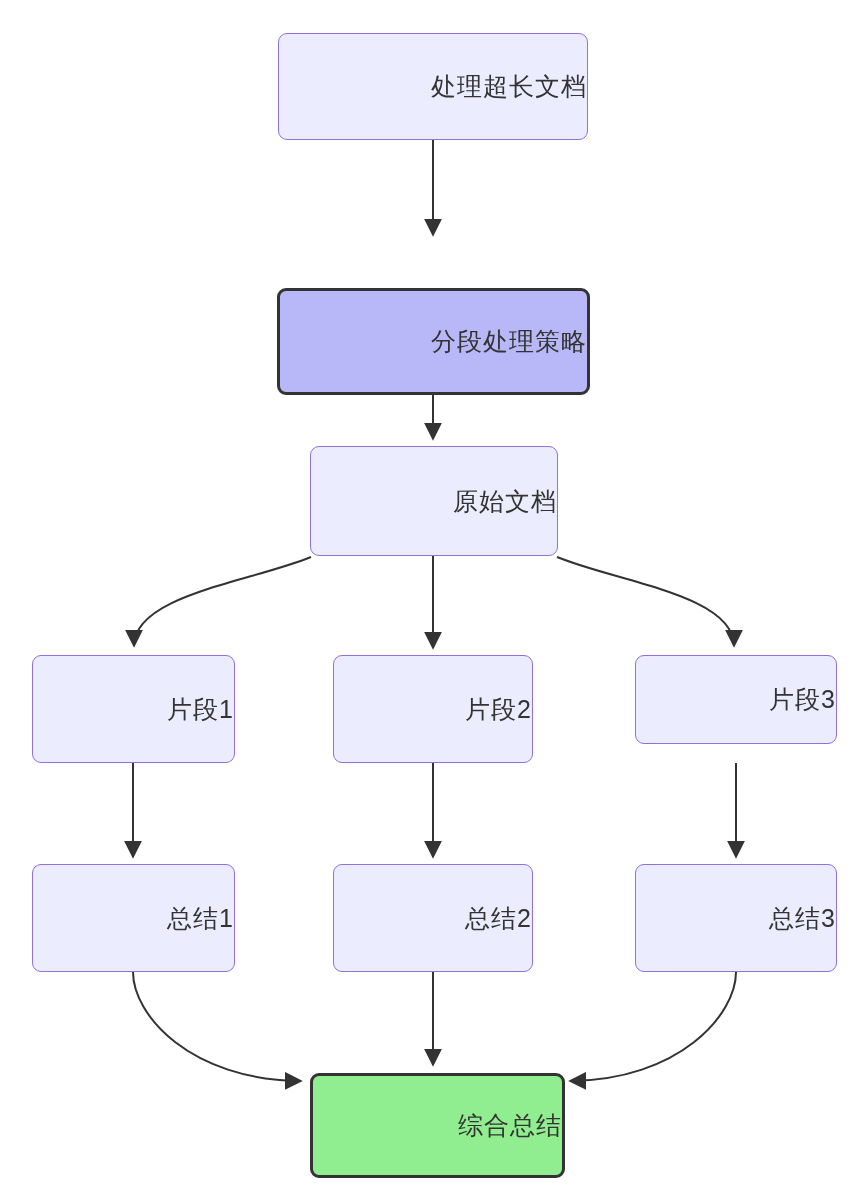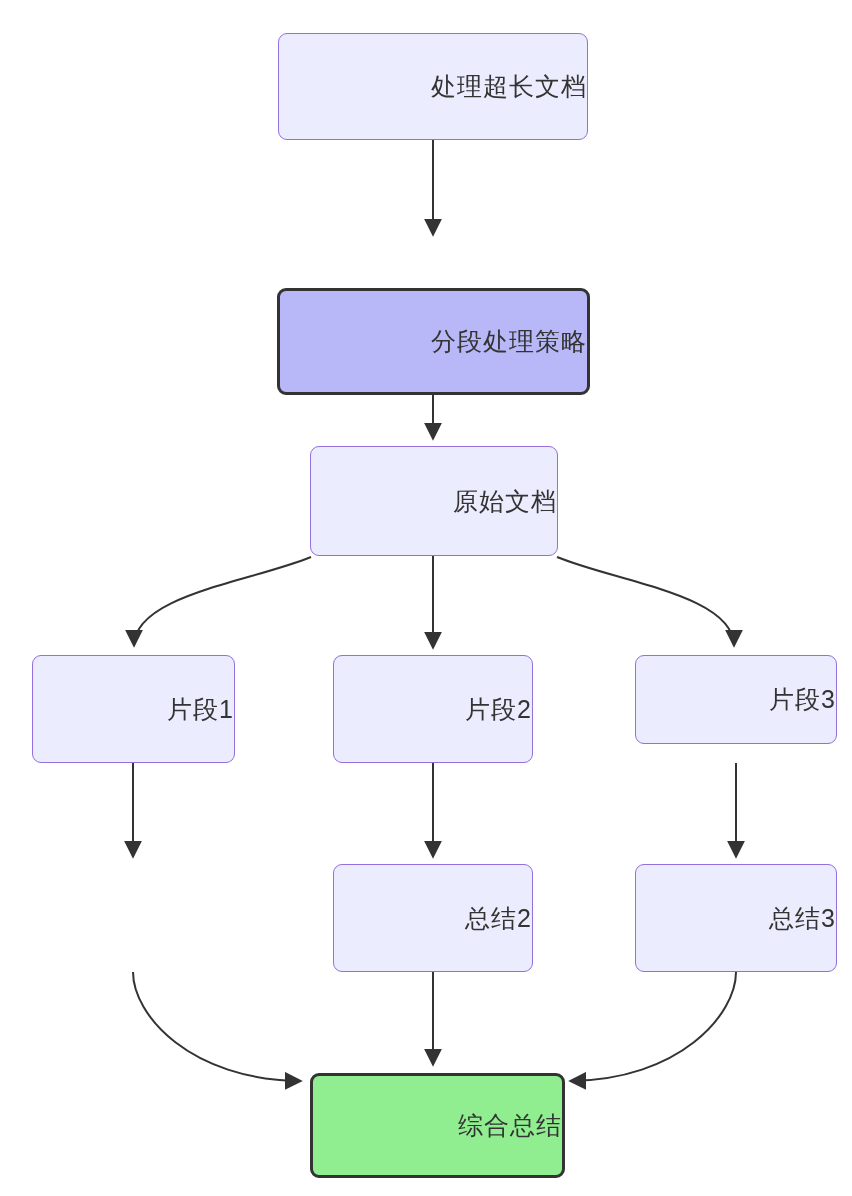--- a/index.html
+++ b/index.html
@@ -101,20 +101,23 @@
   </div>
 
   <div class="node n-e">
     <span>片段2</span>
   </div>
 
   <div class="node n-f">
     <span>片段3</span>
   </div>
 
+  <div class="node n-g">
+    <span>总结1</span>
+  </div>
 
   <div class="node n-h">
     <span>总结2</span>
   </div>
 
   <div class="node n-i">
     <span>总结3</span>
   </div>
 
   <div class="node success n-j">

